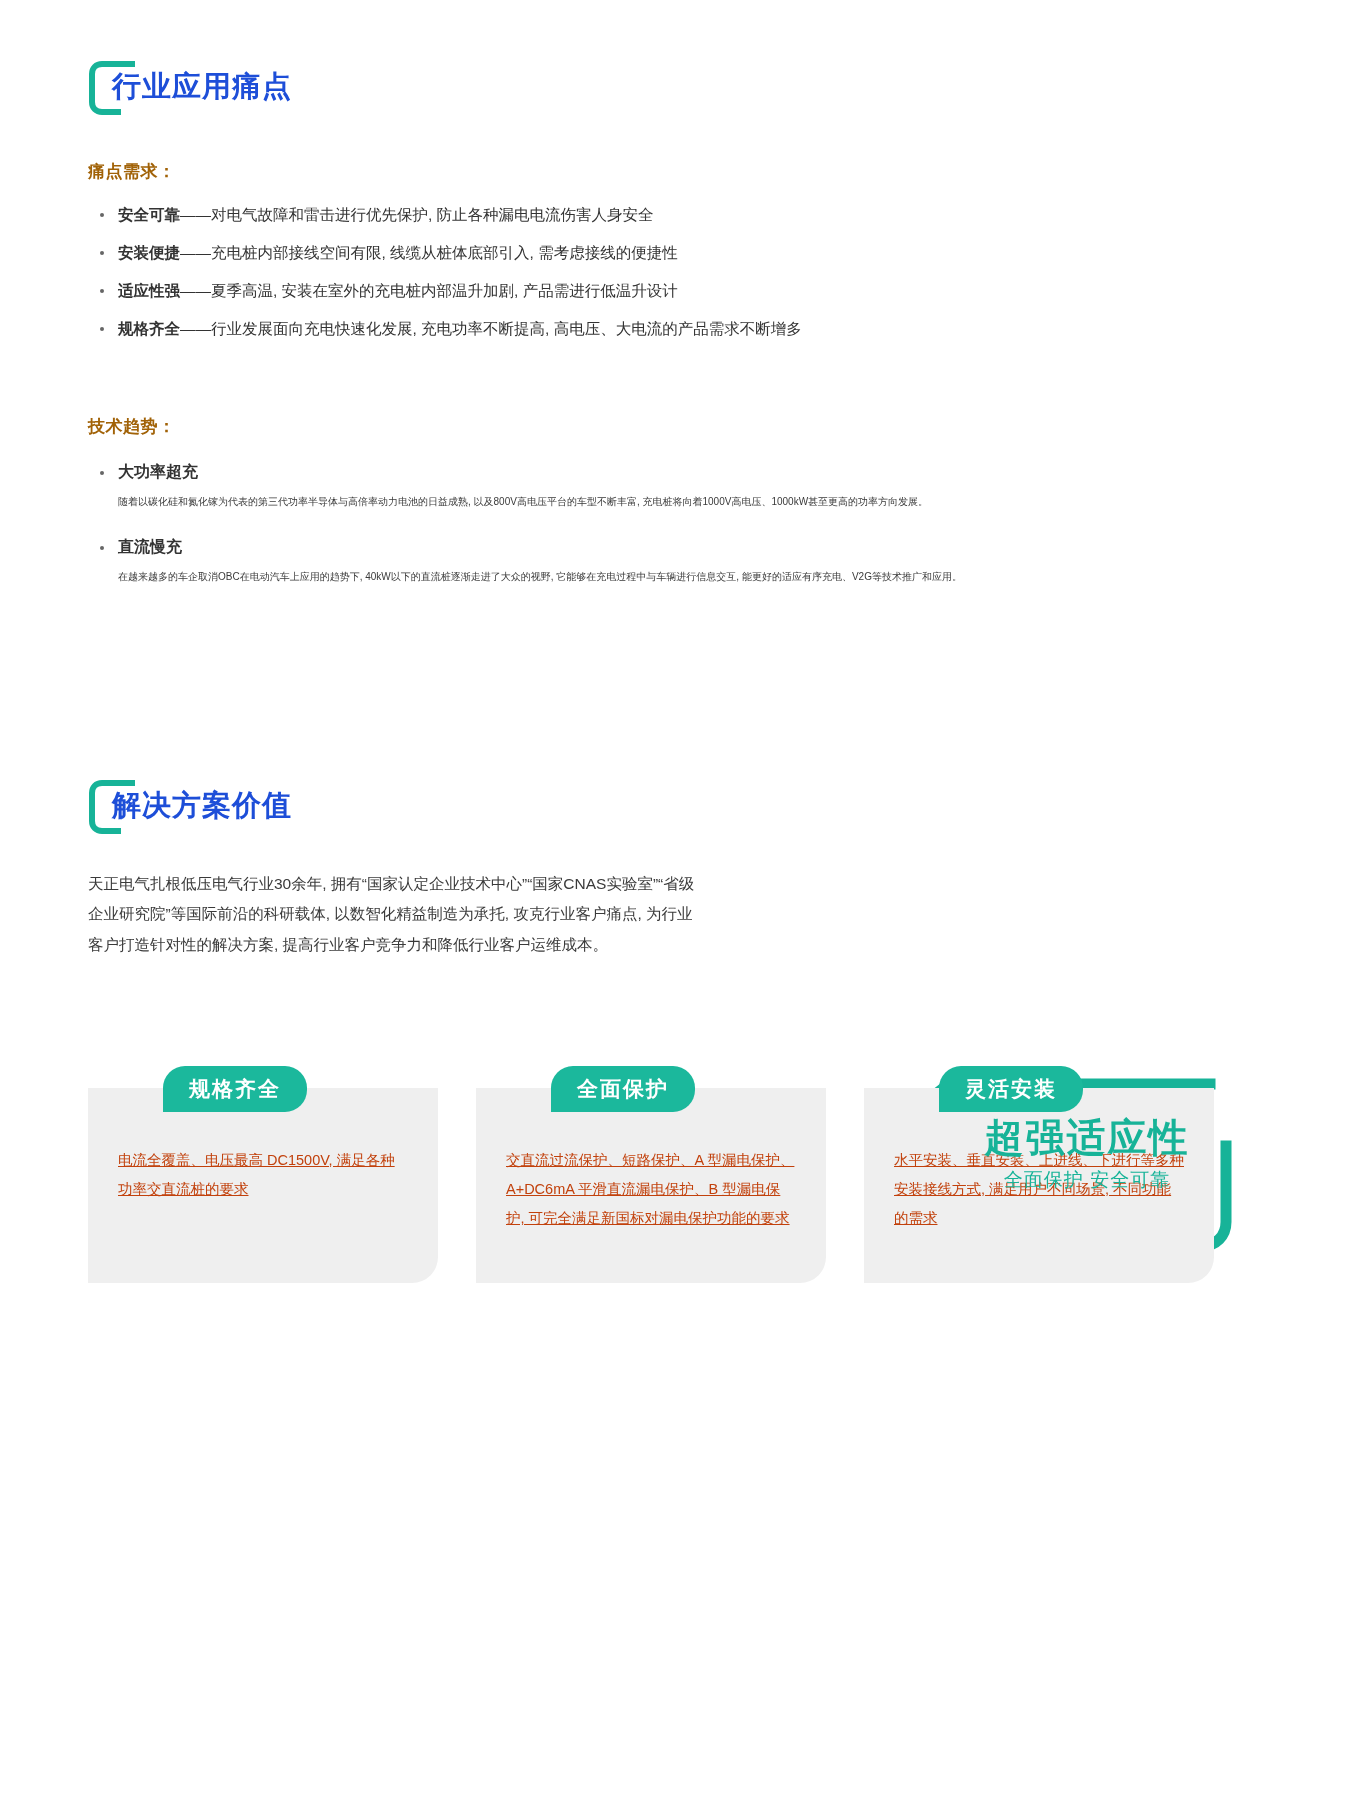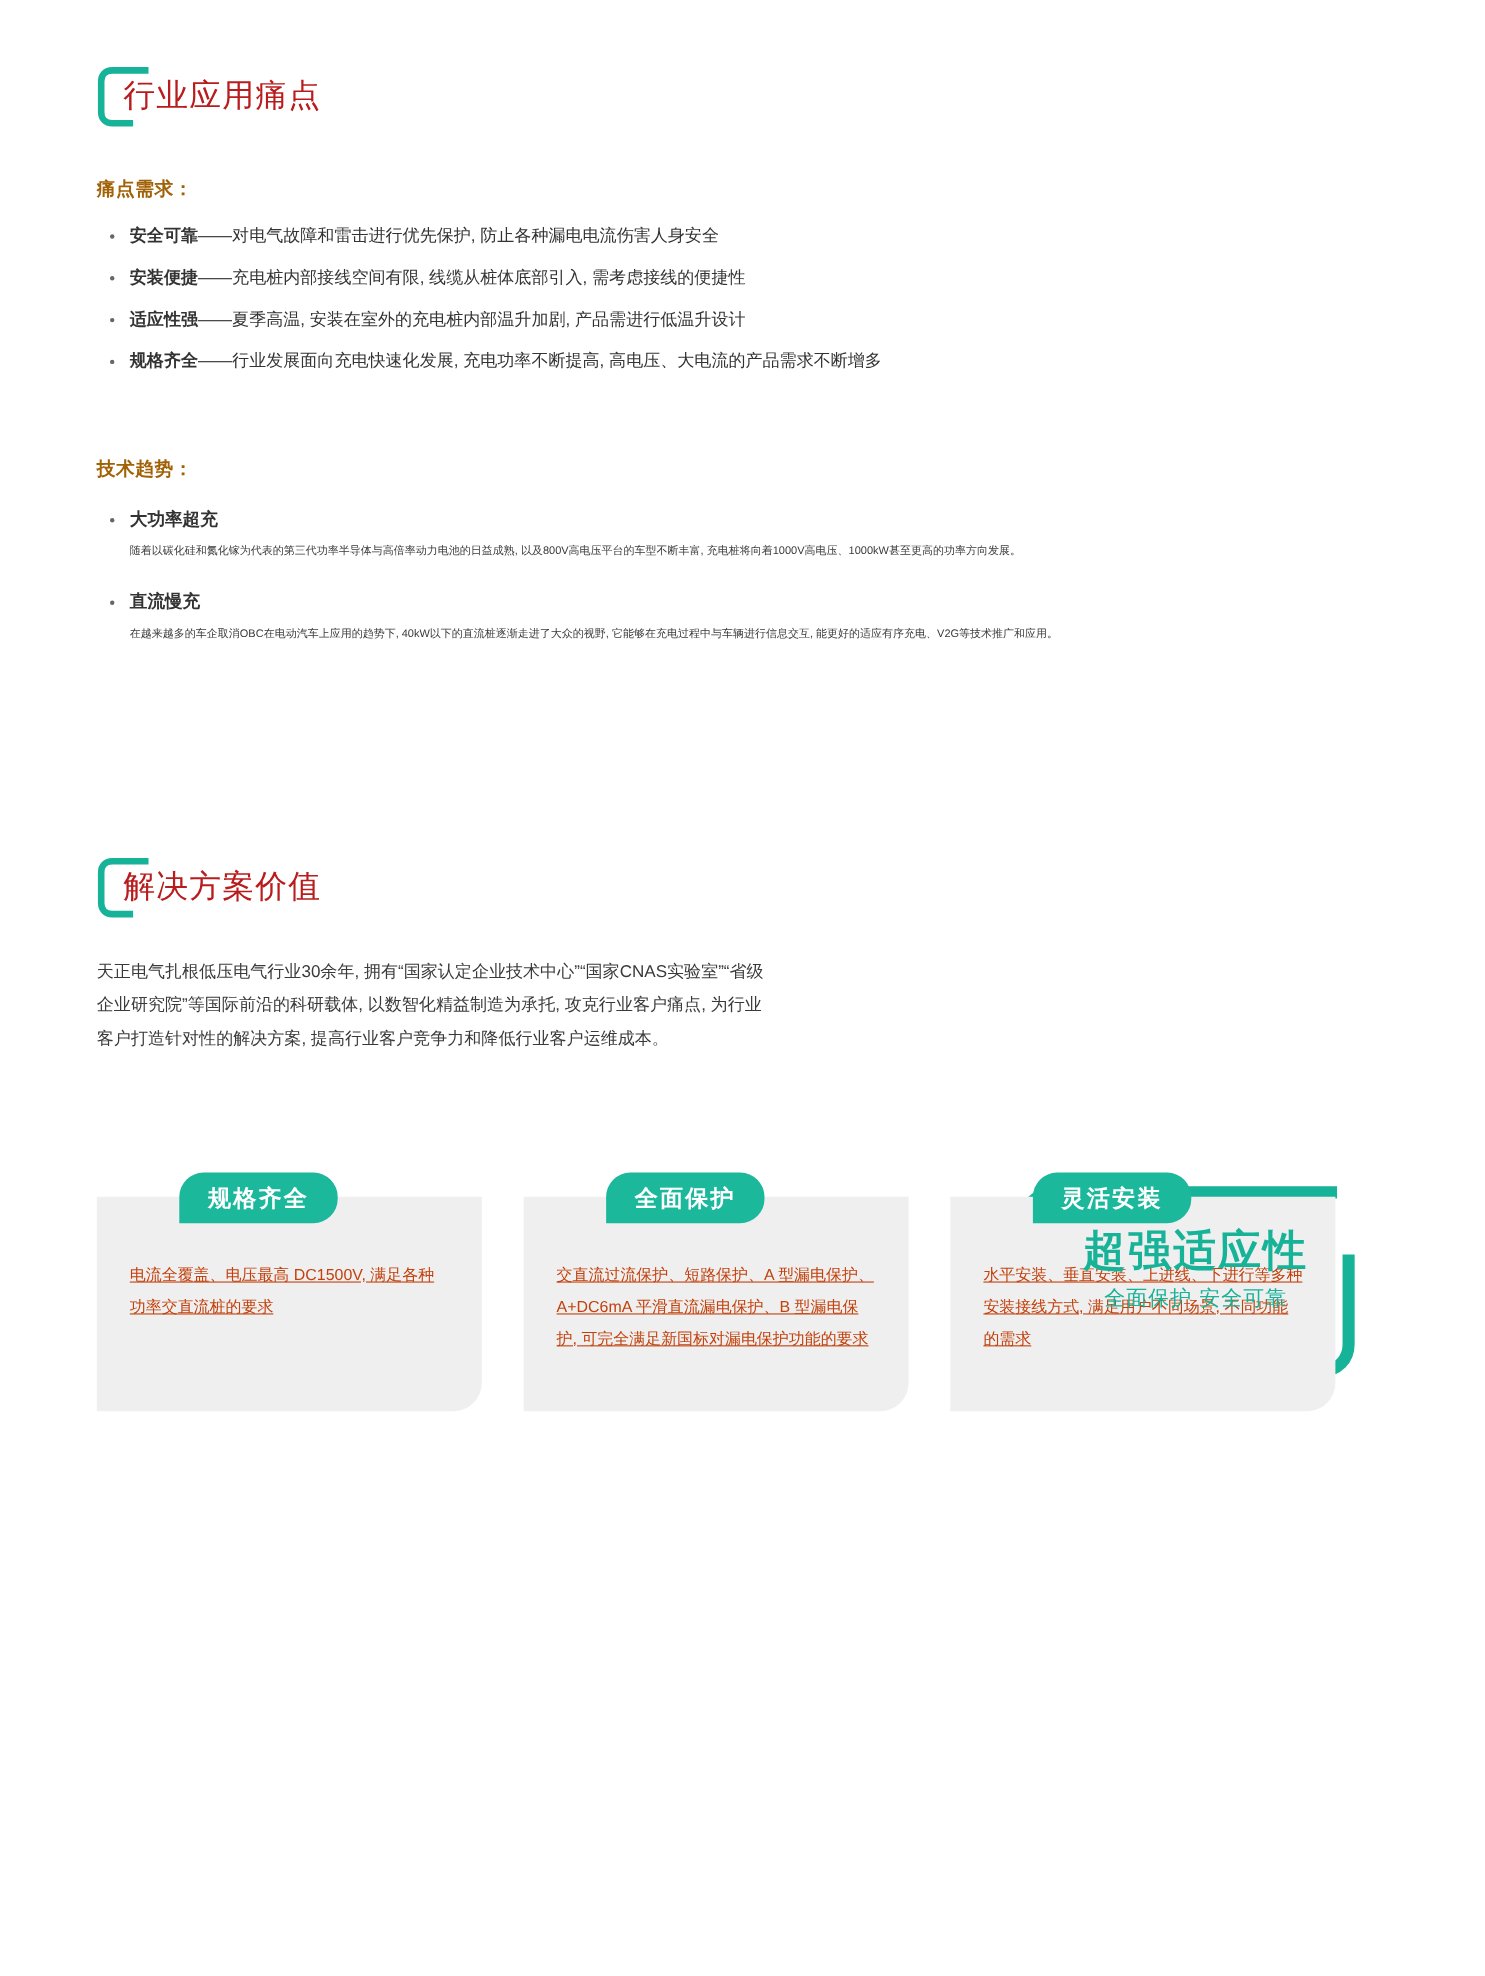--- a/index.html
+++ b/index.html
@@ -31,22 +31,22 @@
   }
   .bracket {
     position: relative;
     width: 52px;
     height: 56px;
     flex: none;
   }
   .bracket svg { display: block; }
   .section-title {
     font-size: 29px;
-    font-weight: normal;
-    color: #b91c1c;
+    font-weight: bold;
+    color: #1d4ed8;
     letter-spacing: 1px;
     margin-left: -28px;
     position: relative;
     z-index: 3;
     white-space: nowrap;
   }
 
   
   .sub-head {
     font-size: 17px;

